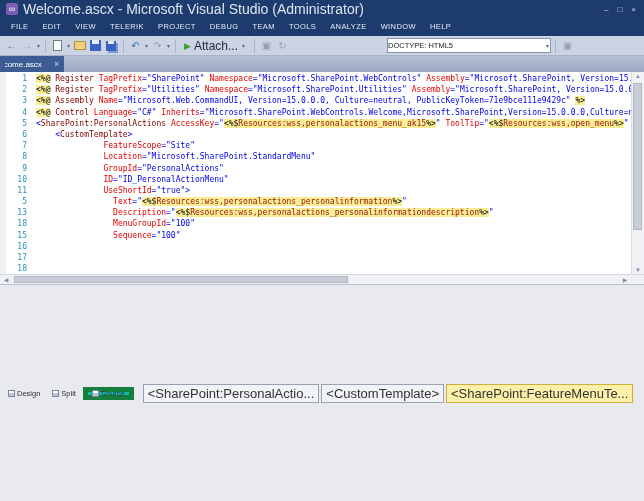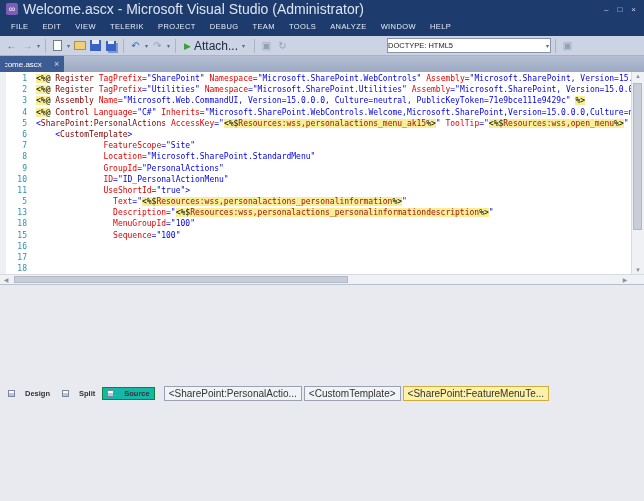--- a/index.html
+++ b/index.html
@@ -63,25 +63,25 @@
   .sarrow{font-size:6px;color:#8a91a0;width:12px;text-align:center;flex:0 0 auto;}
   .vtrack{flex:1 1 auto;width:100%;position:relative;}
   .vthumb{position:absolute;left:1px;top:4px;width:9px;height:78%;background:#c9cdd8;border:1px solid #b3b8c6;}
   .hscroll{height:10px;background:#eff1f5;border-top:1px solid #d7dae2;display:flex;align-items:center;flex:0 0 auto;}
   .htrack{flex:1 1 auto;height:100%;position:relative;}
   .hthumb{position:absolute;left:2px;top:1px;bottom:1px;width:55%;background:#c9cdd8;border:1px solid #b3b8c6;}
   .hcorner{width:13px;height:100%;background:#eff1f5;flex:0 0 auto;}
 
   
   .bottom-bar{height:15px;background:#e8eaf0;border-top:1px solid #b9bfcc;display:flex;align-items:center;padding:0 3px;gap:3px;font-size:7.5px;flex:1 0 auto;}
-  .view-btn{display:inline-flex;align-items:center;gap:10px;padding:0 4px;height:13px;color:#333;border:1px solid transparent;cursor:default;font-weight:bold;}
-  .view-btn.active{background:#14b8a6;border:1px solid #15803d;}
+  .view-btn{display:inline-flex;align-items:center;gap:2px;padding:0 4px;height:13px;color:#333;border:1px solid transparent;cursor:default;}
+  .view-btn.active{background:#14b8a6;border:5px solid #15803d;}
   .view-ic{width:7px;height:7px;border:1px solid #7d88a0;background:linear-gradient(#fff 50%,#b9c6dd 50%);display:inline-block;}
   .breadcrumbs{display:flex;align-items:center;gap:2px;margin-left:6px;overflow:hidden;}
-  .crumb{border:1px solid #9aa2b2;background:#f2f3f7;padding:1px 4px;font-size:10px;color:#333;white-space:nowrap;}
+  .crumb{border:1px solid #9aa2b2;background:#f2f3f7;padding:1px 4px;font-size:13px;color:#333;white-space:nowrap;}
   .crumb.active{background:var(--breadcrumb-active-bg,#fdf0a8);border-color:#cfae3d;}
 </style>
 </head>
 <body>
 
 <div class="vs-window">
 
   <div class="title-bar">
     <span class="vs-logo">∞</span>
     <span class="title-text">Welcome.ascx - Microsoft Visual Studio (Administrator)</span>

